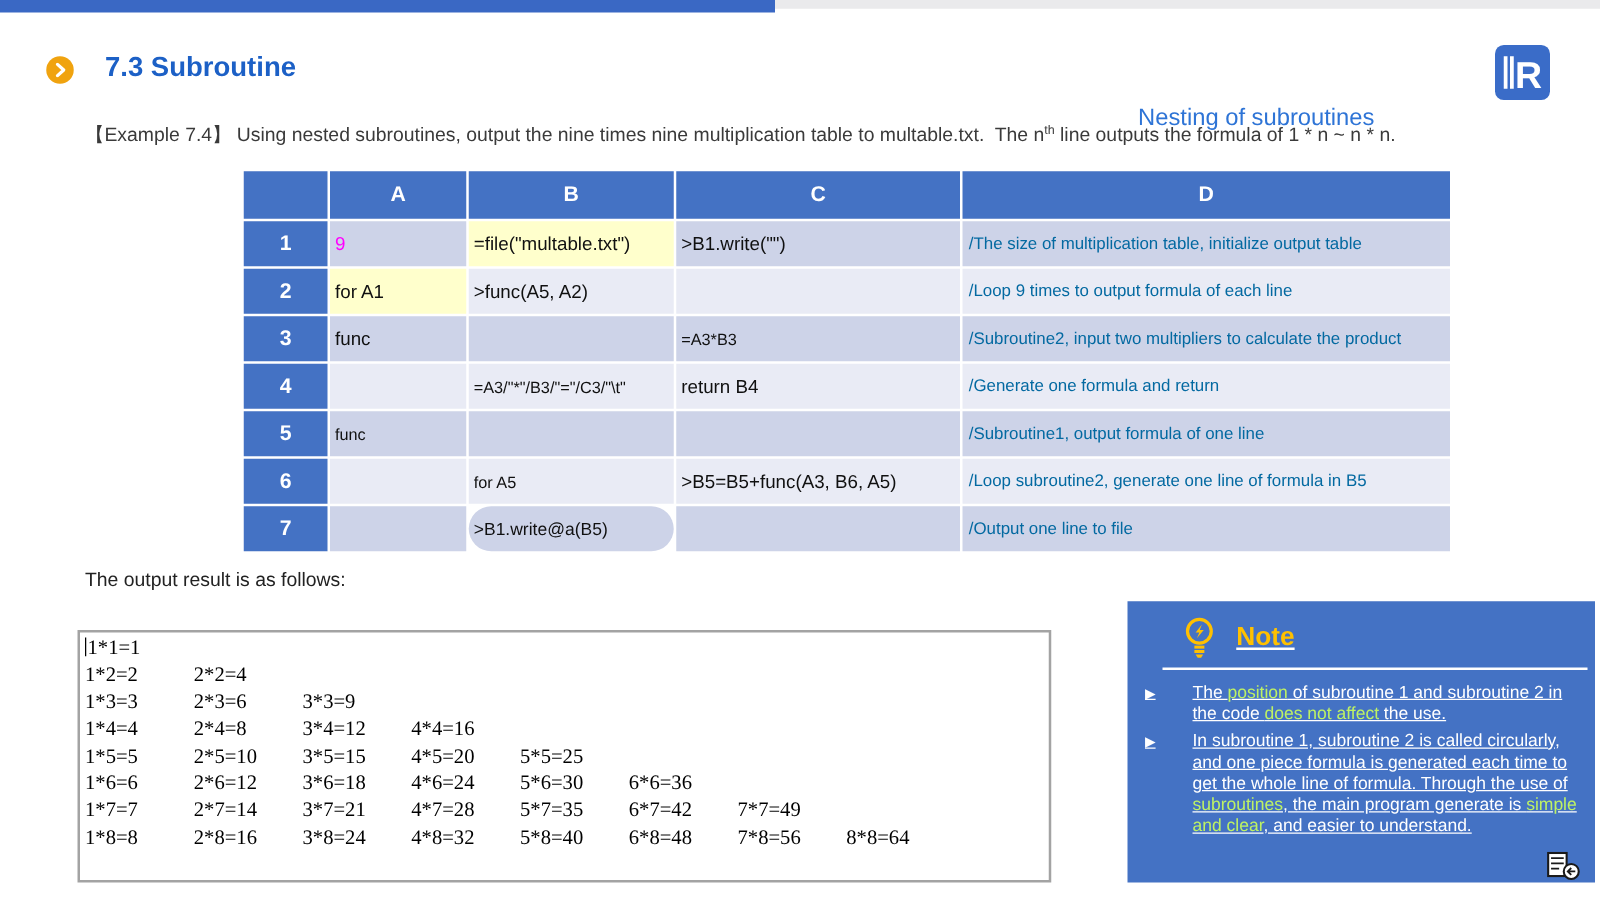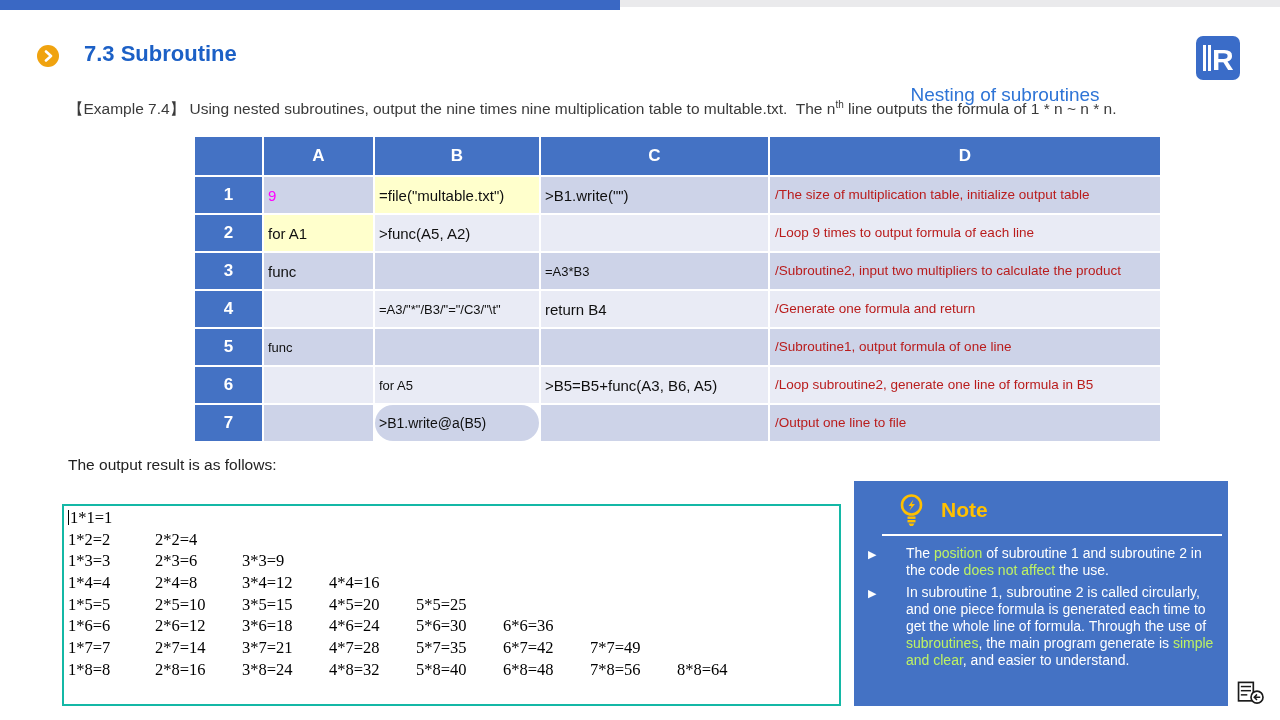--- a/index.html
+++ b/index.html
@@ -30,35 +30,35 @@
     grid-template-rows:38px repeat(7,36px);gap:2px;}
   .hcell,.numcell{background:#4472C4;color:#fff;font-weight:bold;font-size:17px;
     display:flex;align-items:center;justify-content:center;}
   .cell{display:flex;align-items:center;padding:0 4px;font-size:15px;color:#101010;}
   .band0{background:#CDD3E8;}
   .band1{background:#E9EBF5;}
   .hl{background:#FFFFCC !important;}
   .magenta{color:#FF00FF;}
   .sm{font-size:13px;}
   .md{font-size:14px;border-radius:18px;}
-  .comment{color:#b91c1c;font-size:13.5px;line-height:16px;padding:0 10px 0 5px;}
+  .comment{color:#0369a1;font-size:13.5px;line-height:16px;padding:0 10px 0 5px;}
 
   
   .out-label{position:absolute;left:68px;top:456px;font-size:15.5px;color:#222;}
-  .out-box{position:absolute;left:62px;top:504px;width:779px;height:202px;border:2px solid #14b8a6;
+  .out-box{position:absolute;left:62px;top:504px;width:779px;height:202px;border:2px solid #a3a3a3;
     background:#fff;box-sizing:border-box;padding:2px 0 0 4px;overflow:hidden;
     font-family:"Liberation Serif","DejaVu Serif",serif;font-size:16.5px;color:#000;}
   .out-line{height:21.7px;white-space:nowrap;}
   .out-cell{display:inline-block;width:87px;}
   .out-cell:last-child{width:auto;}
   .caret{display:inline-block;width:1px;height:15px;background:#000;margin-right:1px;vertical-align:-2px;}
 
   
-  .note-box{position:absolute;left:854px;top:481px;width:374px;height:225px;background:#4472C4;
-    color:#fff;box-sizing:border-box;}
+  .note-box{position:absolute;left:902px;top:481px;width:374px;height:225px;background:#4472C4;
+    color:#fff;box-sizing:border-box;text-decoration:underline;}
   .note-head{display:flex;align-items:center;margin:12px 0 0 44px;}
   .note-title{font-size:21px;font-weight:bold;color:#FFC000;margin-left:16px;}
   .note-rule{height:2px;background:#fff;margin:7px 6px 9px 28px;}
   .note-bullets{margin:0 8px 0 14px;}
   .bullet{display:flex;margin-bottom:5px;}
   .bullet-marker{flex:none;width:38px;font-size:11px;color:#fff;padding-top:3px;}
   .bullet-text{font-size:14px;line-height:17px;}
   .em{color:#bef264;}
 
   .page-icon{position:absolute;left:1237px;top:681px;}

